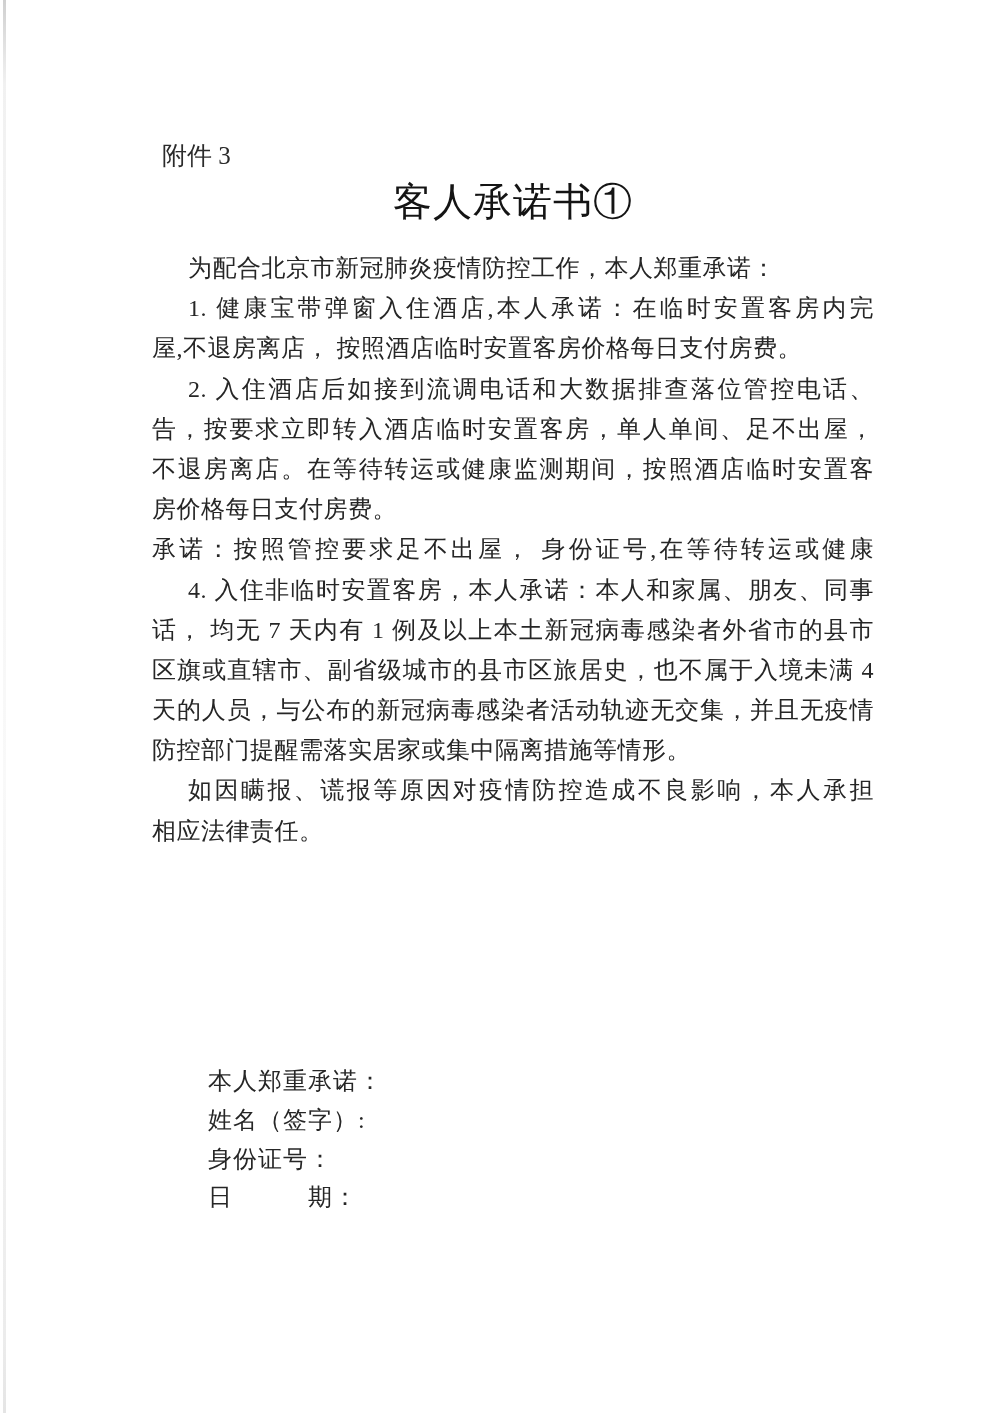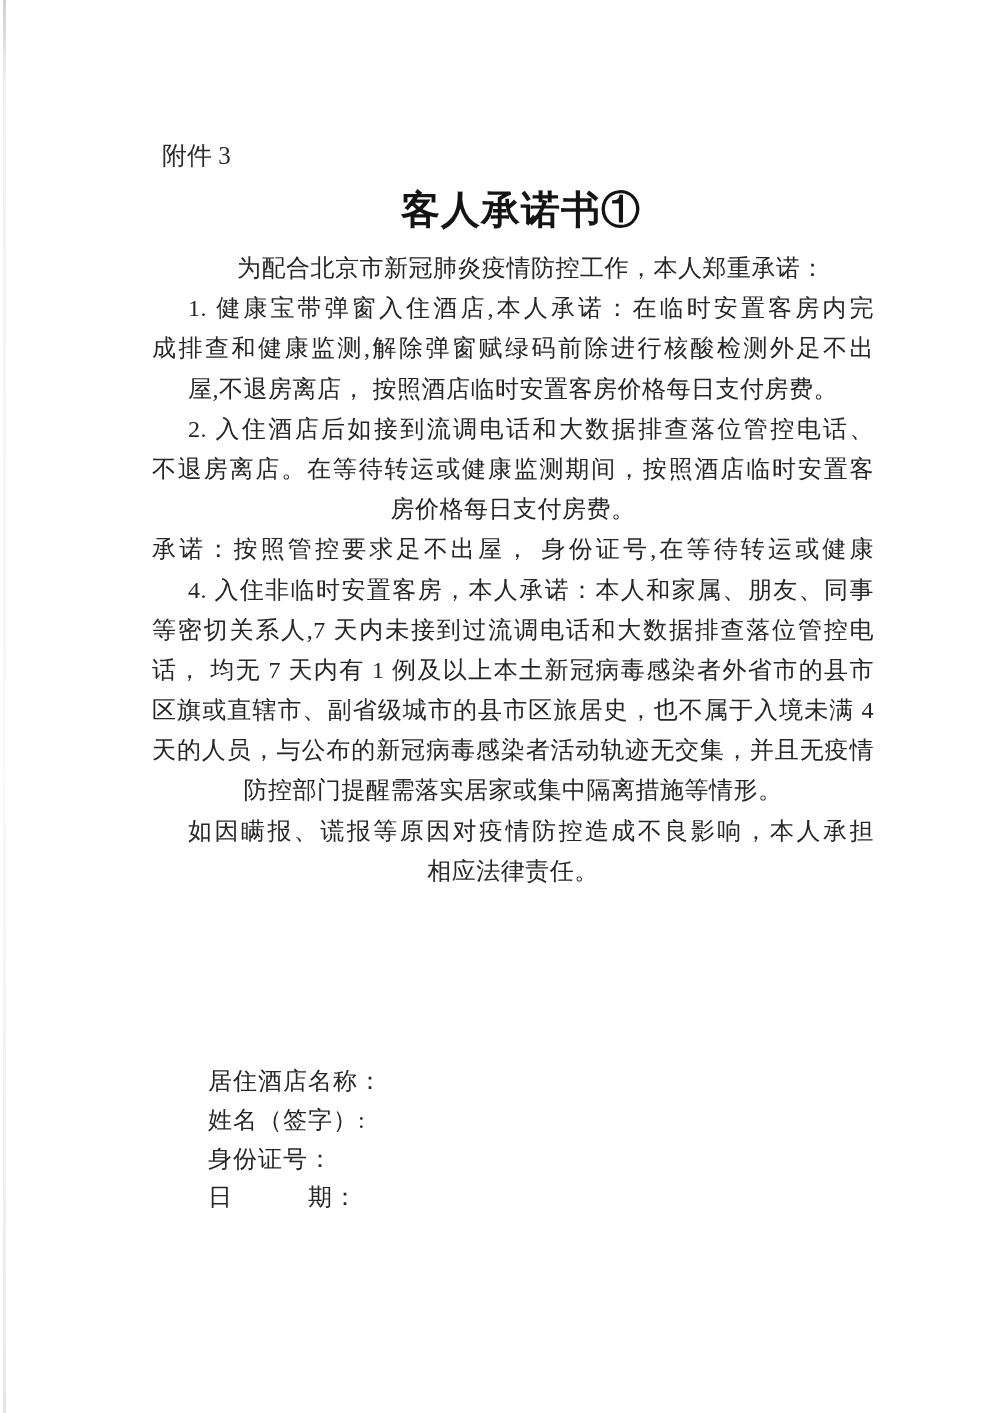--- a/index.html
+++ b/index.html
@@ -32,40 +32,40 @@
     top: 141px;
     font-size: 25px;
     line-height: 30px;
     color: #2b2b2b;
   }
   .doc-title {
     position: absolute;
     left: 152px;
     top: 176px;
     width: 722px;
-    margin: 8px;
+    margin: 0;
     text-align: center;
     font-size: 39px;
     line-height: 52px;
-    font-weight: bold;
+    font-weight: normal;
     letter-spacing: 1px;
     color: #141414;
   }
   .doc-body {
     position: absolute;
     left: 152px;
     top: 248px;
     width: 722px;
     font-size: 24px;
   }
   .line {
     height: 40.2px;
     line-height: 40.2px;
     letter-spacing: 0.5px;
-    text-align: center;
+    text-align: left;
   }
   .line.indent {
     text-indent: 36px;
   }
   .line.full {
     text-align: justify;
     text-align-last: justify;
   }
   .sig-fields {
     position: absolute;
@@ -87,35 +87,34 @@
 <div class="page">
   <div class="scan-edge"></div>
 
   <div class="attachment">附件 3</div>
 
   <h1 class="doc-title">客人承诺书①</h1>
 
   <div class="doc-body">
       <div class="line indent">为配合北京市新冠肺炎疫情防控工作，本人郑重承诺：</div>
       <div class="line indent full">1. 健康宝带弹窗入住酒店,本人承诺：在临时安置客房内完</div>
-      <div class="line full">成排查和健康监测,解除弹窗赋绿码前除进行核酸检测外足不出</div>
       <div class="line">屋,不退房离店， 按照酒店临时安置客房价格每日支付房费。</div>
       <div class="line indent full">2. 入住酒店后如接到流调电话和大数据排查落位管控电话、</div>
+      <div class="line full">告，按要求立即转入酒店临时安置客房，单人单间、足不出屋，</div>
       <div class="line full">不退房离店。在等待转运或健康监测期间，按照酒店临时安置客</div>
       <div class="line">房价格每日支付房费。</div>
       <div class="line full">承诺：按照管控要求足不出屋， 身份证号,在等待转运或健康</div>
       <div class="line indent full">4. 入住非临时安置客房，本人承诺：本人和家属、朋友、同事</div>
-      <div class="line full">等密切关系人,7 天内未接到过流调电话和大数据排查落位管控电</div>
       <div class="line full">话， 均无 7 天内有 1 例及以上本土新冠病毒感染者外省市的县市</div>
       <div class="line full">区旗或直辖市、副省级城市的县市区旅居史，也不属于入境未满 4</div>
       <div class="line full">天的人员，与公布的新冠病毒感染者活动轨迹无交集，并且无疫情</div>
       <div class="line">防控部门提醒需落实居家或集中隔离措施等情形。</div>
       <div class="line indent full">如因瞒报、谎报等原因对疫情防控造成不良影响，本人承担</div>
       <div class="line">相应法律责任。</div>
     </div>
 
   <div class="sig-fields">
-      <div class="field">居住酒店名称：</div>
+      <div class="field">本人郑重承诺：</div>
       <div class="field">姓名（签字）:</div>
       <div class="field">身份证号：</div>
       <div class="field">日　　　期：</div>
     </div>
 </div>
 
 </body></html>

